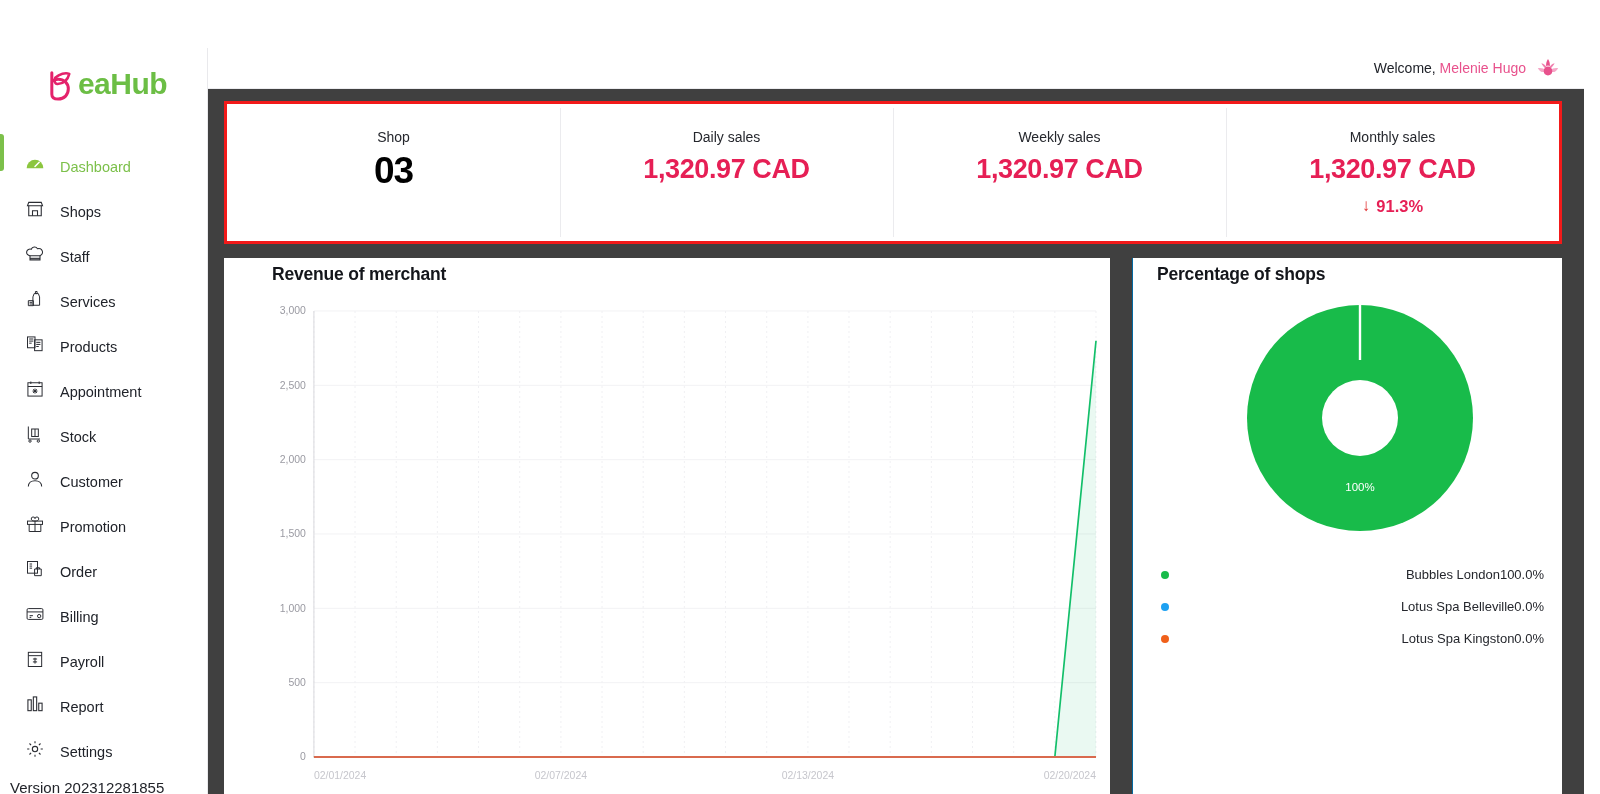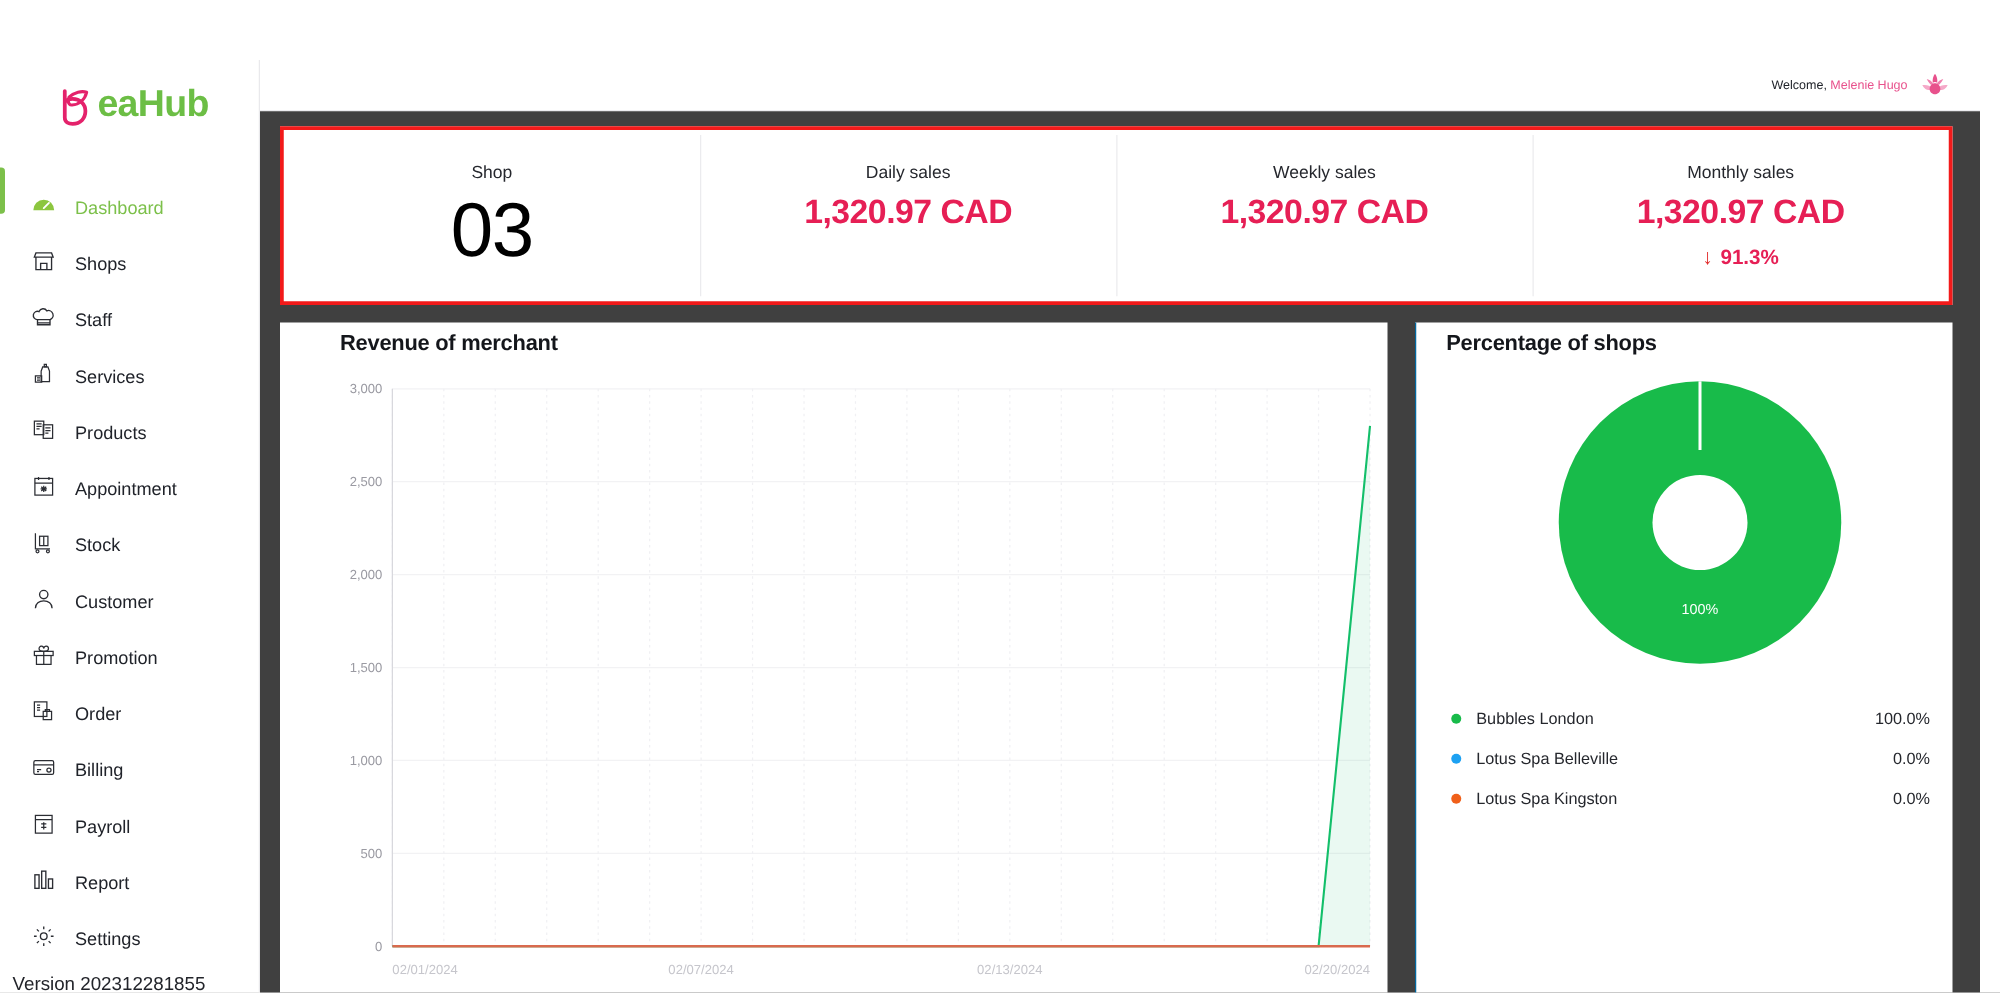--- a/index.html
+++ b/index.html
@@ -51,21 +51,21 @@
   }
 
   
   .main { flex: 1; display: flex; flex-direction: column;
           background: #ffffff; min-width: 0; }
   .topbar {
     height: 41px; display: flex; align-items: center;
     justify-content: flex-end; padding-right: 24px; gap: 10px;
     border-bottom: 1px solid #ececef; background: #fff;
   }
-  .welcome { font-size: 10px; color: #20232a; }
+  .welcome { font-size: 14px; color: #20232a; }
   .welcome .uname { color: #e8518c; }
   .lotus { width: 24px; height: 22px; }
 
   .content { flex: 1; padding: 12px 22px 0 16px; background: #404040;
              display: flex; flex-direction: column; }
 
   
   .stat-strip {
     border: 3px solid #f21a1a;
     display: flex; height: 143px; background: #fff;
@@ -76,21 +76,21 @@
     align-items: center; padding-top: 25px;
     position: relative;
   }
   .stat-card + .stat-card::before {
     content: ""; position: absolute; left: 0; top: 4px; bottom: 4px;
     width: 1px; background: #ebebee;
   }
   .stat-label { font-size: 14px; color: #25272d; margin-bottom: 9px; }
   .stat-value { font-size: 27px; font-weight: 700; color: #e61f55;
                 letter-spacing: -0.4px; }
-  .stat-value.count { font-size: 61px; color: #000; font-weight: 400;
+  .stat-value.count { font-size: 37px; color: #000; font-weight: 700;
                       letter-spacing: -1px; line-height: 1.05; margin-top: -2px;}
   .stat-delta { margin-top: 11px; font-size: 16.5px; font-weight: 700;
                 color: #e61f55; display: flex; align-items: center; gap: 6px; }
   .stat-delta .arr { color: #e12b2b; font-size: 17px; font-weight: 400; }
 
   
   .panels { display: flex; gap: 22px; flex: 1; margin-top: 14px; }
   .panel { background: #fff; position: relative; }
   .panel-revenue { flex: 0 0 886px; padding: 6px 10px 0 48px; }
   .panel-shops { flex: 1; border-left: 1px solid #0369a1; padding: 6px 0 0 24px; }
@@ -98,21 +98,21 @@
                  letter-spacing: -0.2px; }
 
   .chart-area { position: relative; width: 100%; height: 500px;
                 margin-top: 16px; }
   .chart-svg { display: block; width: 100%; height: 100%; }
 
   
   .donut-wrap { display: flex; justify-content: center; margin-top: 18px; }
   .donut { width: 230px; height: 230px; }
   .legend { margin-top: 34px; padding: 0 18px 0 4px;
-            display: flex; flex-direction: column; gap: 17px; }
+            display: flex; flex-direction: column; gap: 17px; text-align: right; }
   .legend-row { display: flex; align-items: center; font-size: 13px;
                 color: #25272d; }
   .legend-dot { width: 8px; height: 8px; border-radius: 50%;
                 flex: 0 0 8px; margin-right: 12px; }
   .legend-name { flex: 1; }
   .legend-val { font-size: 13px; color: #25272d; }
 </style>
 </head>
 <body>
 

